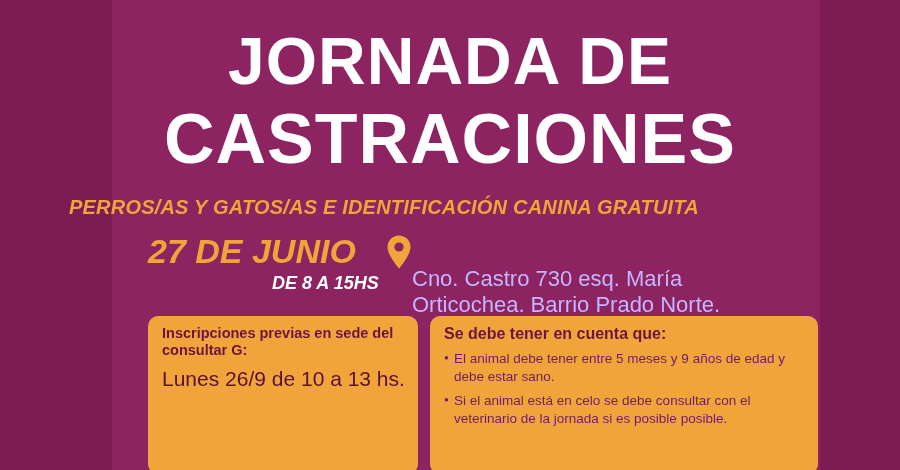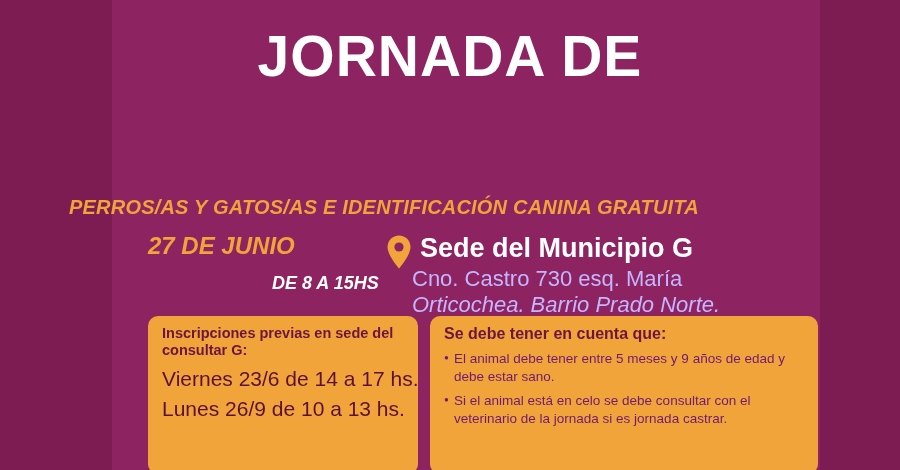--- a/index.html
+++ b/index.html
@@ -43,21 +43,21 @@
     text-align: center;
     color: #ffffff;
     font-weight: bold;
     font-family: "Liberation Sans", sans-serif;
     letter-spacing: 1px;
     line-height: 1;
     white-space: nowrap;
   }
   .title-1 {
     top: 28px;
-    font-size: 57px;
+    font-size: 66px;
   }
   .title-2 {
     top: 104px;
     font-size: 70px;
   }
   .subtitle {
     position: absolute;
     top: 196px;
     left: 0;
     width: 768px;
@@ -74,21 +74,21 @@
     top: 232px;
     left: 148px;
     width: 720px;
     height: 80px;
   }
   .date-big {
     position: absolute;
     left: 0;
     top: 0;
     color: #f0a43a;
-    font-size: 24px;
+    font-size: 34px;
     font-weight: bold;
     font-style: italic;
     white-space: nowrap;
   }
   .date-small {
     position: absolute;
     left: 124px;
     top: 41px;
     color: #ffffff;
     font-size: 18px;
@@ -114,21 +114,21 @@
     white-space: nowrap;
   }
   .addr1, .addr2 {
     position: absolute;
     left: 264px;
     color: #c4b5fd;
     font-size: 22px;
     white-space: nowrap;
   }
   .addr1 { top: 34px; }
-  .addr2 { top: 60px; font-style: italic; }
+  .addr2 { top: 60px; }
 
   .card {
     position: absolute;
     background: #f0a43a;
     border-radius: 10px;
     color: #5c1037;
   }
   .card-left {
     left: 148px;
     top: 316px;
@@ -184,45 +184,44 @@
 </head>
 <body>
 
 <div class="poster">
   <div class="band-left"></div>
   <div class="band-right"></div>
 
   <div class="content">
 
     <div class="title-1">JORNADA DE</div>
+    <div class="title-2">CASTRACIONES</div>
     <div class="subtitle">PERROS/AS Y GATOS/AS E IDENTIFICACIÓN CANINA GRATUITA</div>
 
     <div class="date-row">
       <div class="date-big">27 DE JUNIO</div>
       <div class="date-small">DE 8 A 15HS</div>
 
       <div class="pin">
         <svg viewBox="0 0 26 34" width="26" height="34" aria-hidden="true">
           <path d="M13 0.5C6.6 0.5 1.5 5.6 1.5 12c0 8.5 11.5 21.5 11.5 21.5S24.5 20.5 24.5 12C24.5 5.6 19.4 0.5 13 0.5z" fill="#f0a43a"></path>
           <circle cx="13" cy="12" r="4.6" fill="#8e2361"></circle>
         </svg>
       </div>
 
-      <div class="venue">Sede del Municipio G</div>
       <div class="addr1">Cno. Castro 730 esq. María</div>
       <div class="addr2">Orticochea. Barrio Prado Norte.</div>
     </div>
 
     <div class="card card-left">
       <div class="card-head">Inscripciones previas en sede del consultar G:</div>
-      <div class="slot">Viernes 23/6 de 14 a 17 hs.</div>
       <div class="slot">Lunes 26/9 de 10 a 13 hs.</div>
     </div>
 
     <div class="card card-right">
       <div class="card-head-right">Se debe tener en cuenta que:</div>
       <div class="bullet">El animal debe tener entre 5 meses y 9 años de edad y debe estar sano.</div>
-      <div class="bullet">Si el animal está en celo se debe consultar con el veterinario de la jornada si es jornada castrar.</div>
+      <div class="bullet">Si el animal está en celo se debe consultar con el veterinario de la jornada si es posible posible.</div>
 
     </div>
 
   </div>
 </div>
 
 </body></html>

